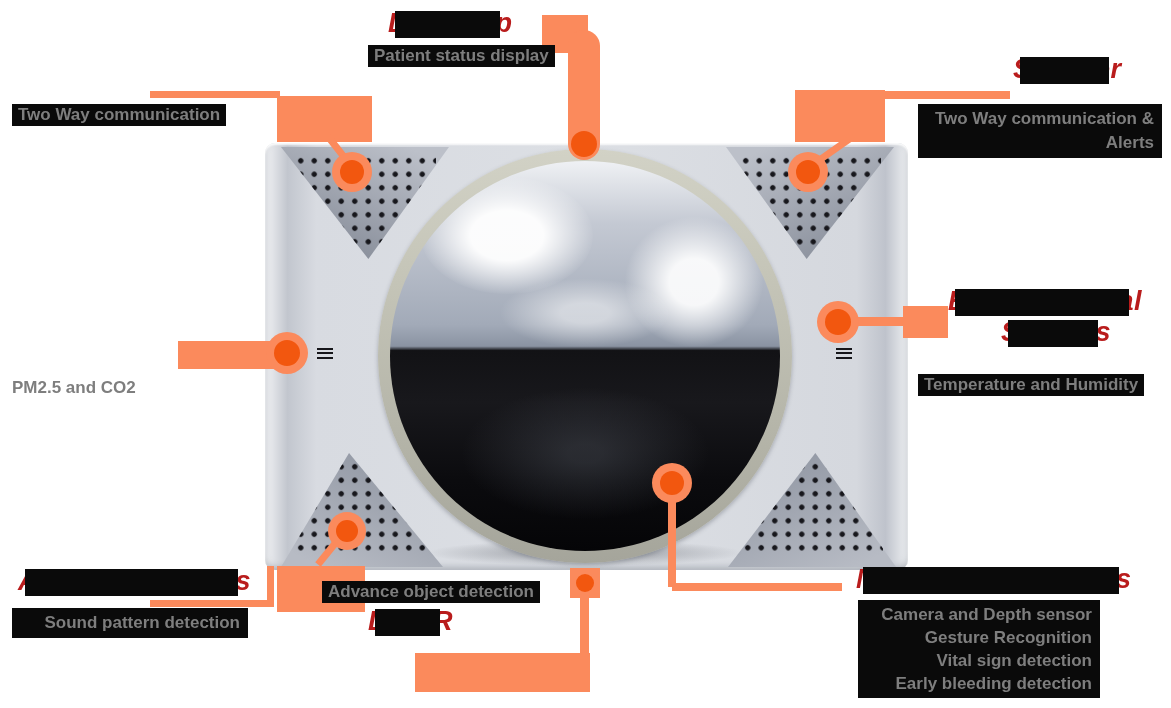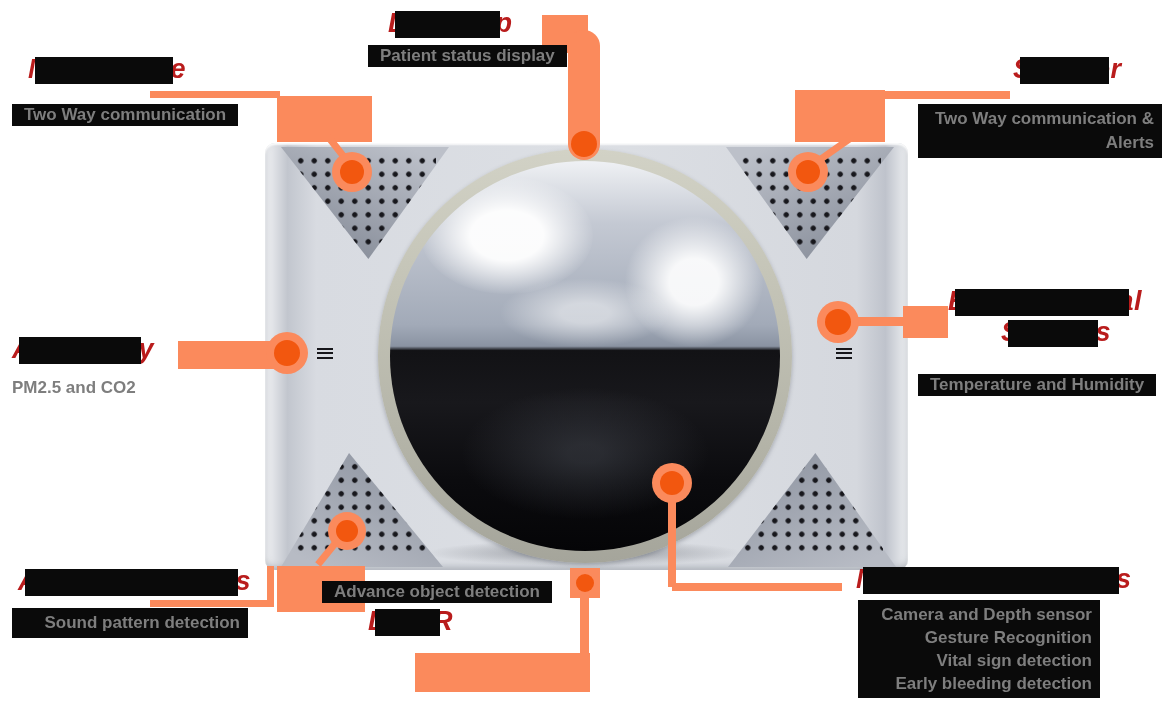--- a/index.html
+++ b/index.html
@@ -14,21 +14,21 @@
   }
   .title .blob{position:relative;display:inline-block;}
   .title .blob::before{
     content:"";position:absolute;left:7px;right:13px;top:10%;bottom:4%;
     background:#0a0a0a;z-index:1;
   }
   .sub{
     position:absolute;font-size:17px;font-weight:700;color:#7e7e7e;
     white-space:nowrap;z-index:30;
   }
-  .sub.bar{background:#0a0a0a;padding:1px 12px;text-align:right;}
+  .sub.bar{background:#0a0a0a;padding:1px 6px;text-align:right;}
   .subgroup{
     position:absolute;background:#0a0a0a;color:#7e7e7e;font-size:17px;
     font-weight:700;text-align:right;padding:3px 8px;line-height:24px;z-index:30;
   }
   
   .osq,.obar,.odiag{position:absolute;background:#fb8a5c;z-index:20;}
   .odiag{transform-origin:left center;}
   .odot{position:absolute;border-radius:50%;background:#fb8a5c;z-index:21;}
   .odot-in{position:absolute;border-radius:50%;background:#f2570f;z-index:22;}
   .ocapsule{position:absolute;background:#fb8a5c;border-radius:16px;z-index:20;}
@@ -109,23 +109,20 @@
 
   <div class="dome-shadow"></div>
   <div class="bezel"></div>
   <div class="dome">
     <div class="spec1"></div>
     <div class="spec2"></div>
     <div class="spec3"></div>
     <div class="glow"></div>
   </div>
 
-  <div class="title" style="left:28px;top:54px;">
-    <span class="blob">Microphone</span>
-  </div>
   <div class="sub bar" style="left:12px;top:104px;">Two Way communication</div>
   <div class="obar" style="left:150px;top:91px;width:130px;height:7px;"></div>
   <div class="osq" style="left:277px;top:96px;width:95px;height:46px;"></div>
   <div class="odiag" style="left:328px;top:133px;width:44px;height:7px;transform:rotate(52deg);"></div>
   <div class="odot" style="left:332px;top:152px;width:40px;height:40px;"></div>
   <div class="odot-in" style="left:340px;top:160px;width:24px;height:24px;"></div>
 
   <div class="title" style="left:388px;top:8px;">
     <span class="blob">LED strip</span>
   </div>
@@ -140,23 +137,20 @@
   <div class="subgroup" style="left:918px;top:104px;width:228px;">
     <div>Two Way communication &amp;</div>
     <div>Alerts</div>
   </div>
   <div class="obar" style="left:880px;top:91px;width:130px;height:8px;"></div>
   <div class="osq" style="left:795px;top:90px;width:90px;height:52px;"></div>
   <div class="odiag" style="left:806px;top:166px;width:58px;height:7px;transform:rotate(-35deg);"></div>
   <div class="odot" style="left:788px;top:152px;width:40px;height:40px;"></div>
   <div class="odot-in" style="left:796px;top:160px;width:24px;height:24px;"></div>
 
-  <div class="title" style="left:12px;top:334px;">
-    <span class="blob">Air Quality</span>
-  </div>
   <div class="sub" style="left:12px;top:378px;">PM2.5 and CO2</div>
   <div class="obar" style="left:178px;top:341px;width:100px;height:28px;"></div>
   <div class="odot" style="left:266px;top:332px;width:42px;height:42px;"></div>
   <div class="odot-in" style="left:274px;top:340px;width:26px;height:26px;"></div>
 
   <div class="title" style="left:948px;top:286px;text-align:center;">
     <span class="blob">Environmental</span><br>
     <span class="blob" style="margin-left:22px;">Sensors</span>
   </div>
   <div class="sub bar" style="left:918px;top:350px;margin-top:24px;">Temperature and Humidity</div>

